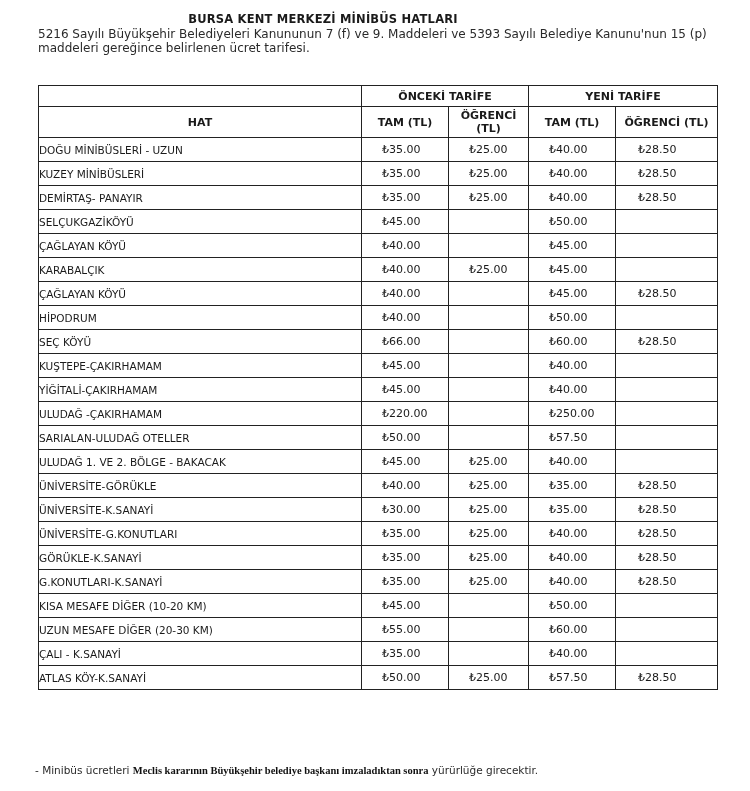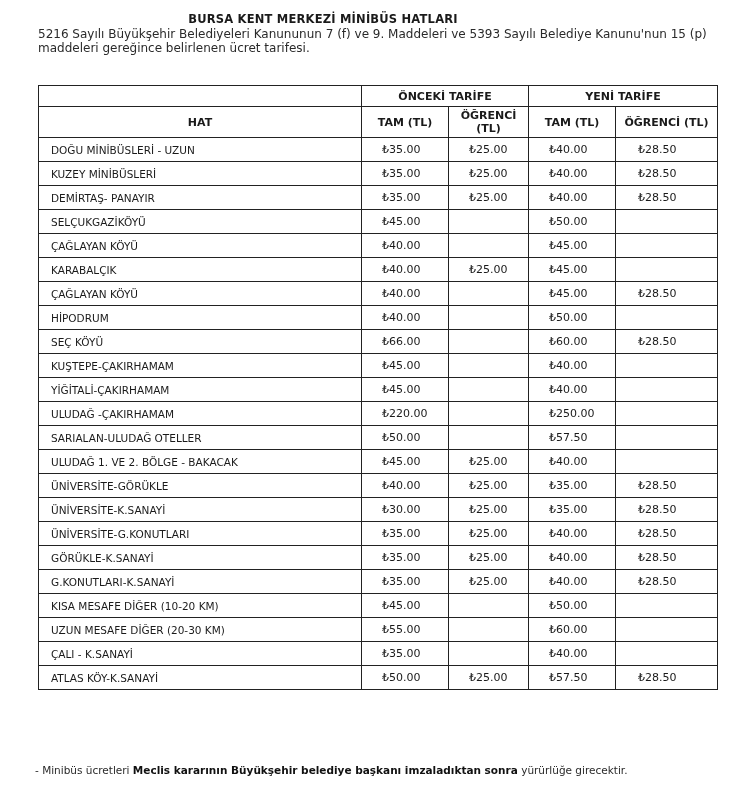--- a/index.html
+++ b/index.html
@@ -6,26 +6,26 @@
   body{width:750px;height:791px;position:relative;overflow:hidden;font-family:"DejaVu Sans","Liberation Sans",sans-serif;color:#1a1a1a;}
   .title{position:absolute;top:12px;left:0;width:646px;text-align:center;font-weight:bold;font-size:11.5px;letter-spacing:0.2px;}
   .subtitle{position:absolute;top:27px;left:38px;width:680px;font-size:12px;line-height:14px;color:#2a2a2a;}
   table{position:absolute;top:85px;left:38px;border-collapse:collapse;font-size:10.5px;}
   td,th{border:1.3px solid #222;padding:0;height:23px;}
   th{font-weight:bold;font-size:11px;text-align:center;}
   .h-top th{height:20px;}
   .h-sub th{height:30px;line-height:13px;}
   .hat-col{width:322px;}
   .c1{width:86px;} .c2{width:79px;} .c3{width:86px;} .c4{width:101px;}
-  td.route{text-align:left;padding-left:12px;font-size:10.5px;}
+  td.route{text-align:left;font-size:10.5px;}
   td.val{text-align:left;padding-left:20px;font-size:11px;}
   td.val4{text-align:left;padding-left:22px;font-size:11px;}
   th.blankhead{border-bottom:1.3px solid #222;}
   .footer{position:absolute;top:764px;left:35px;font-size:10.5px;color:#2a2a2a;}
-  .footer b{color:#111;}
+  .footer b{color:#111;font-family:Liberation Serif, serif;}
 </style>
 </head>
 <body>
 
 <div class="title">BURSA KENT MERKEZİ MİNİBÜS HATLARI</div>
 <div class="subtitle">5216 Sayılı Büyükşehir Belediyeleri Kanununun 7 (f) ve 9. Maddeleri ve 5393 Sayılı Belediye Kanunu'nun 15 (p) maddeleri gereğince belirlenen ücret tarifesi.</div>
 
 <table>
   <thead>
     <tr class="h-top">

